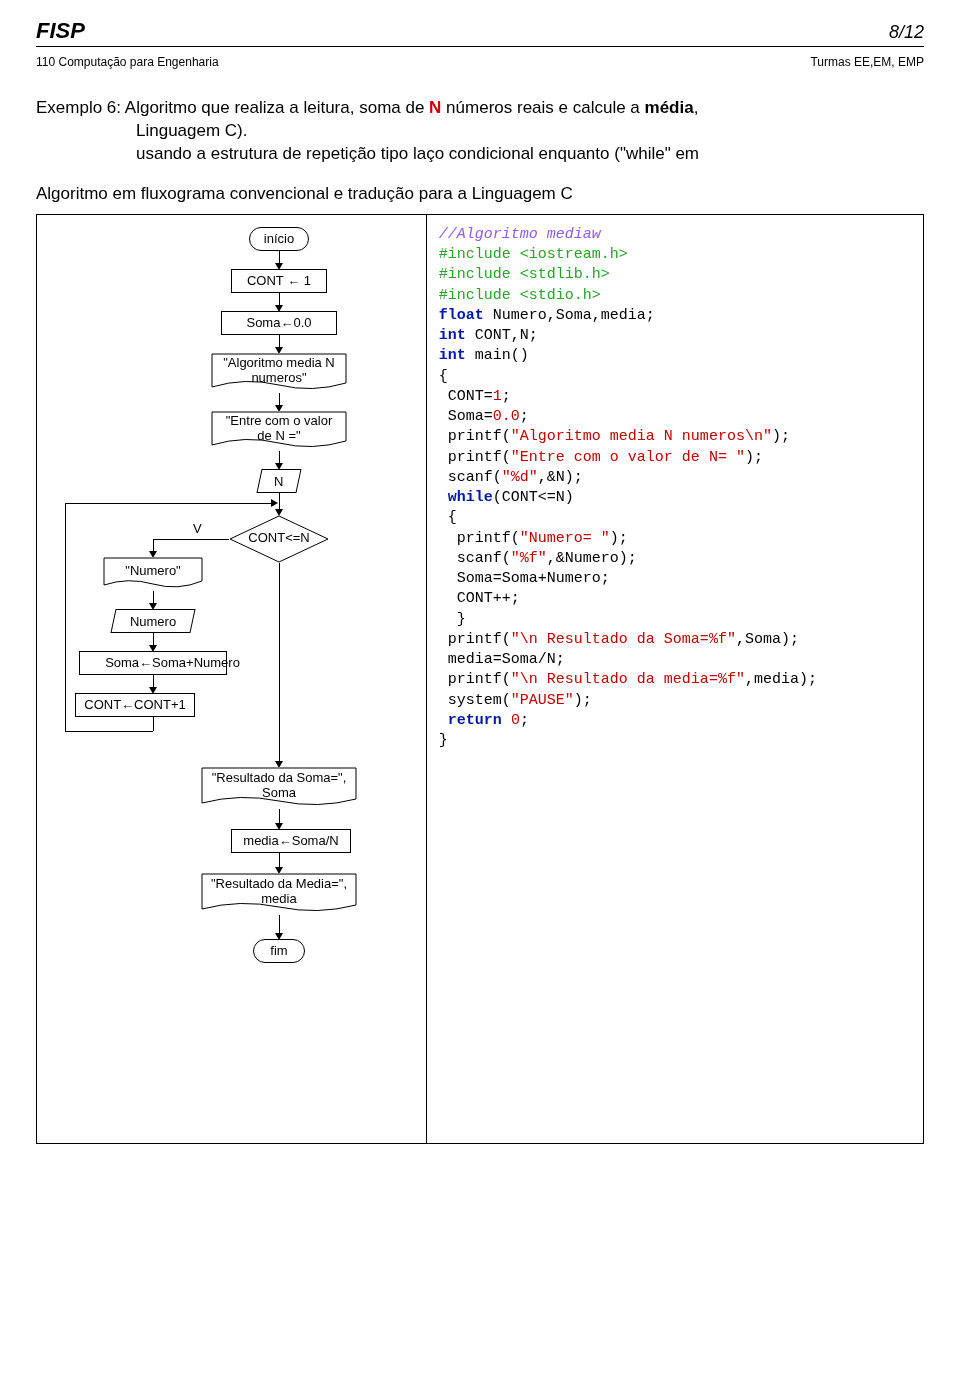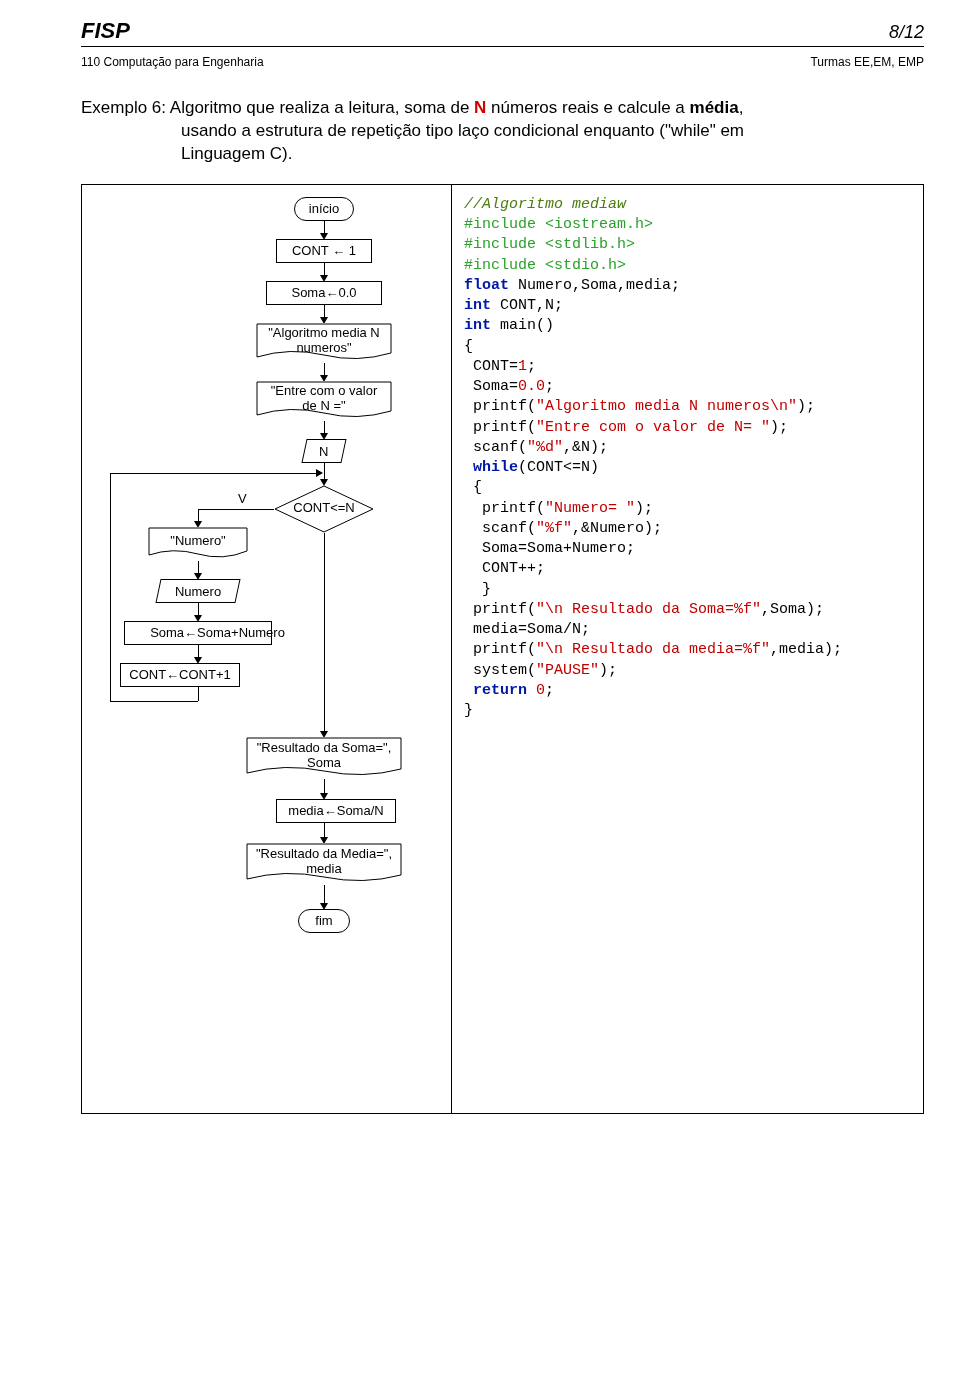--- a/index.html
+++ b/index.html
@@ -5,21 +5,20 @@
   * { box-sizing: border-box; }
   body {
     margin: 0;
     font-family: Arial, Helvetica, sans-serif;
     background: #fff;
     color: #000;
     width: 960px;
   }
   .page {
     padding: 18px 36px 30px 36px;
-    margin-left: 45px;
   }
   .header-row {
     display: flex;
     justify-content: space-between;
     align-items: baseline;
     font-style: italic;
     font-size: 20px;
   }
   .header-row .left { font-weight: bold; font-size: 22px; }
   .header-row .right { font-size: 18px; }
@@ -52,21 +51,21 @@
     position: relative;
   }
   .col-right {
     width: 56%;
     padding: 10px 10px 10px 12px;
     font-family: "Courier New", monospace;
     font-size: 15px;
     line-height: 1.35;
     white-space: pre;
   }
-  .code-comment { color: #4d7c0f; font-style: italic; }
+  .code-comment { color: #8b5cf6; font-style: italic; }
   .code-pre { color: #2aa12a; }
   .code-kw { color: #0018a8; font-weight: bold; }
   .code-str { color: #c00000; }
   .code-num { color: #c00000; }
 
   
   .flow {
     position: relative;
     width: 100%;
     height: 900px;
@@ -126,24 +125,25 @@
   </div>
   <hr class="hr">
   <div class="subheader-row">
     <span>110 Computação para Engenharia</span>
     <span>Turmas EE,EM, EMP</span>
   </div>
 
   <div class="exemplo">
     <span class="label">Exemplo 6:</span>
     <span>Algoritmo que realiza a leitura, soma de </span><span class="red bold">N</span><span> números reais e calcule a </span><span class="bold">média</span><span>,</span>
+    <span class="indent">Linguagem C).</span>
     <span class="indent">usando a estrutura de repetição tipo laço condicional enquanto ("while" em</span>
-    <span class="indent">Linguagem C).</span>
-  </div>
-
+  </div>
+
+  <div class="algotitle">Algoritmo em fluxograma convencional e tradução para a Linguagem C</div>
 
   <div class="two-col">
     <div class="col-left">
       <div class="flow">
 
         <div class="term" style="left:206px; top:0px; width:60px; height:24px;">
             <span>início</span>
           </div>
         <div class="arrow v" style="left:236px; top:24px; height:14px;"></div>
         <div class="ah-down" style="left:232px; top:36px;"></div>

